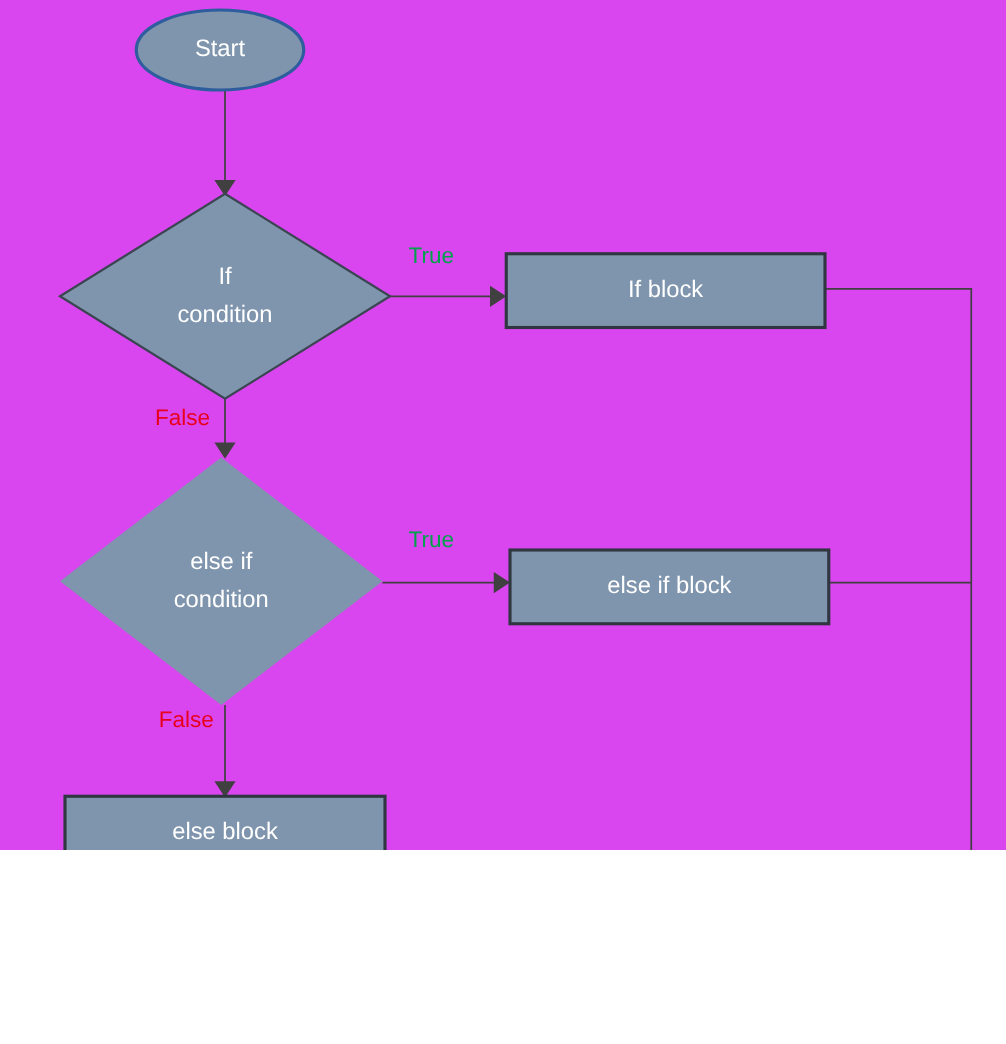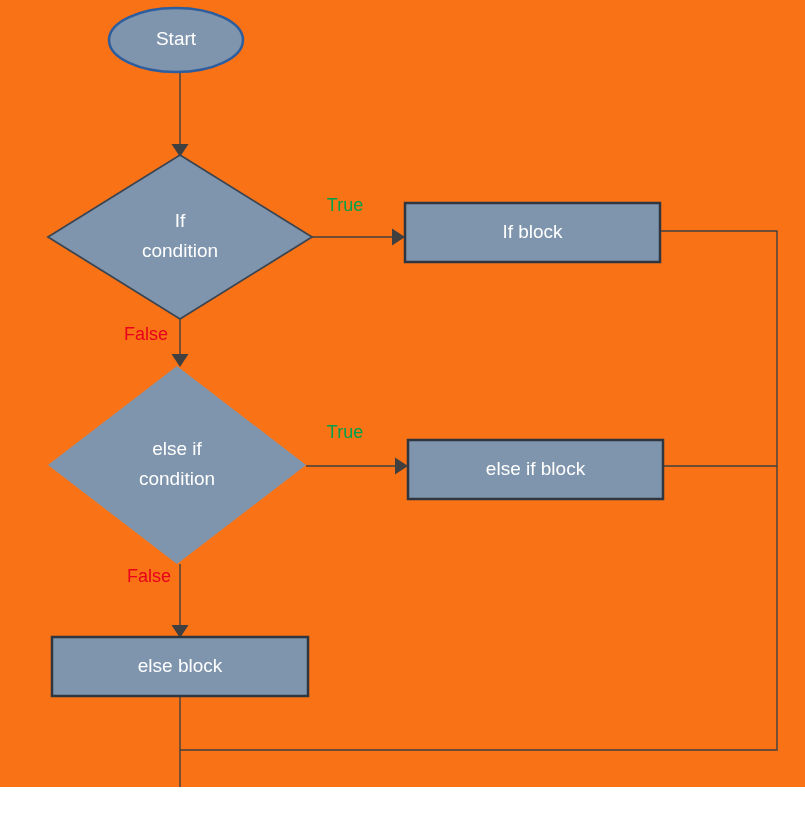--- a/index.html
+++ b/index.html
@@ -6,22 +6,22 @@
     margin: 0;
     padding: 0;
     background: #ffffff;
   }
   body {
     font-family: "Liberation Sans", sans-serif;
   }
   #flowchart-canvas {
     position: relative;
     width: 805px;
-    height: 787px;
-    background: #f97316;
+    height: 680px;
+    background: #d946ef;
     overflow: hidden;
   }
   svg.diagram-layer {
     position: absolute;
     left: 0;
     top: 0;
     width: 805px;
     height: 835px;
   }
   .node-label {

